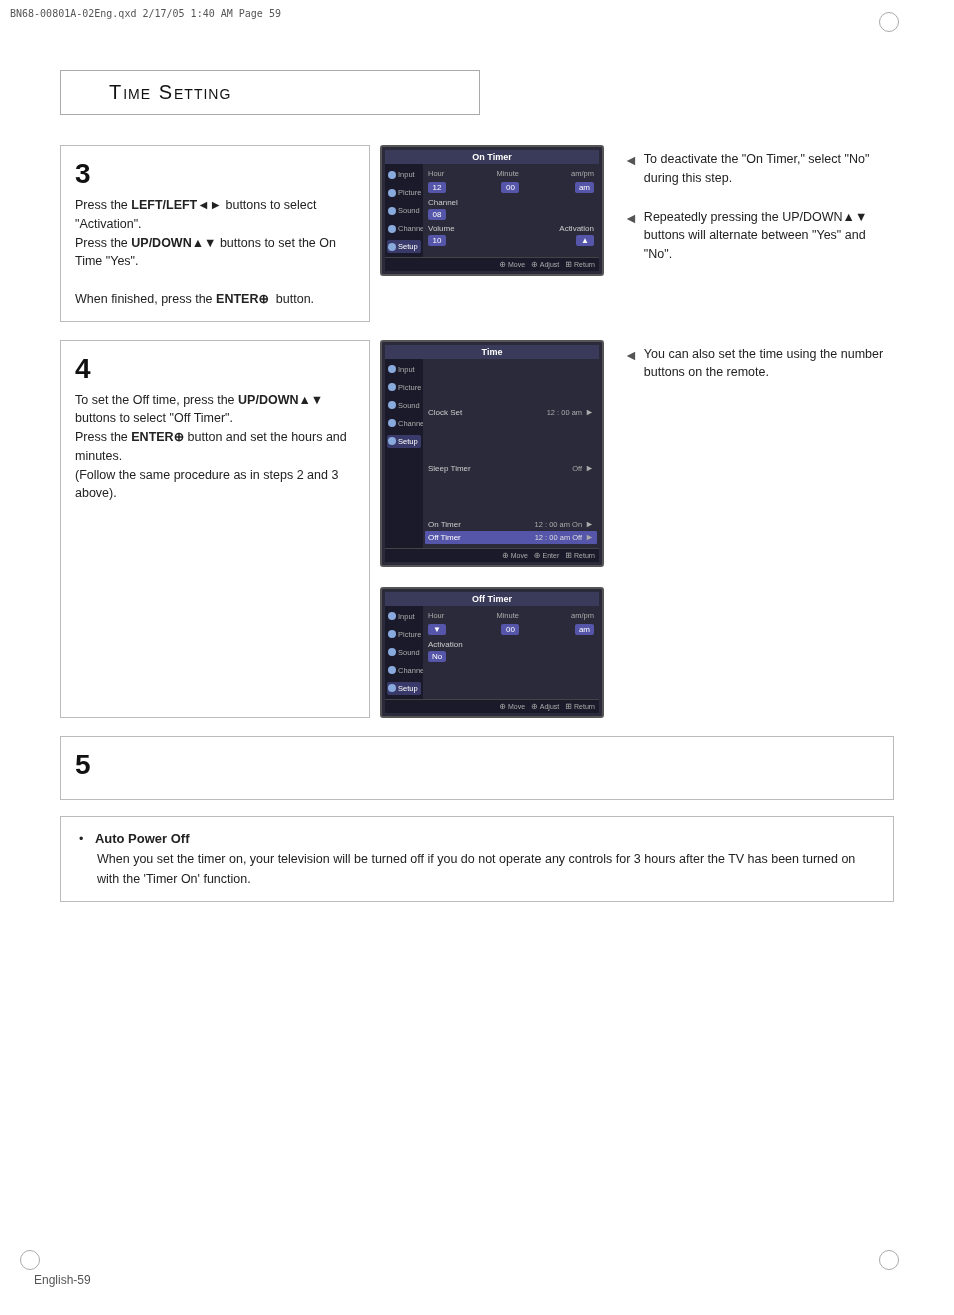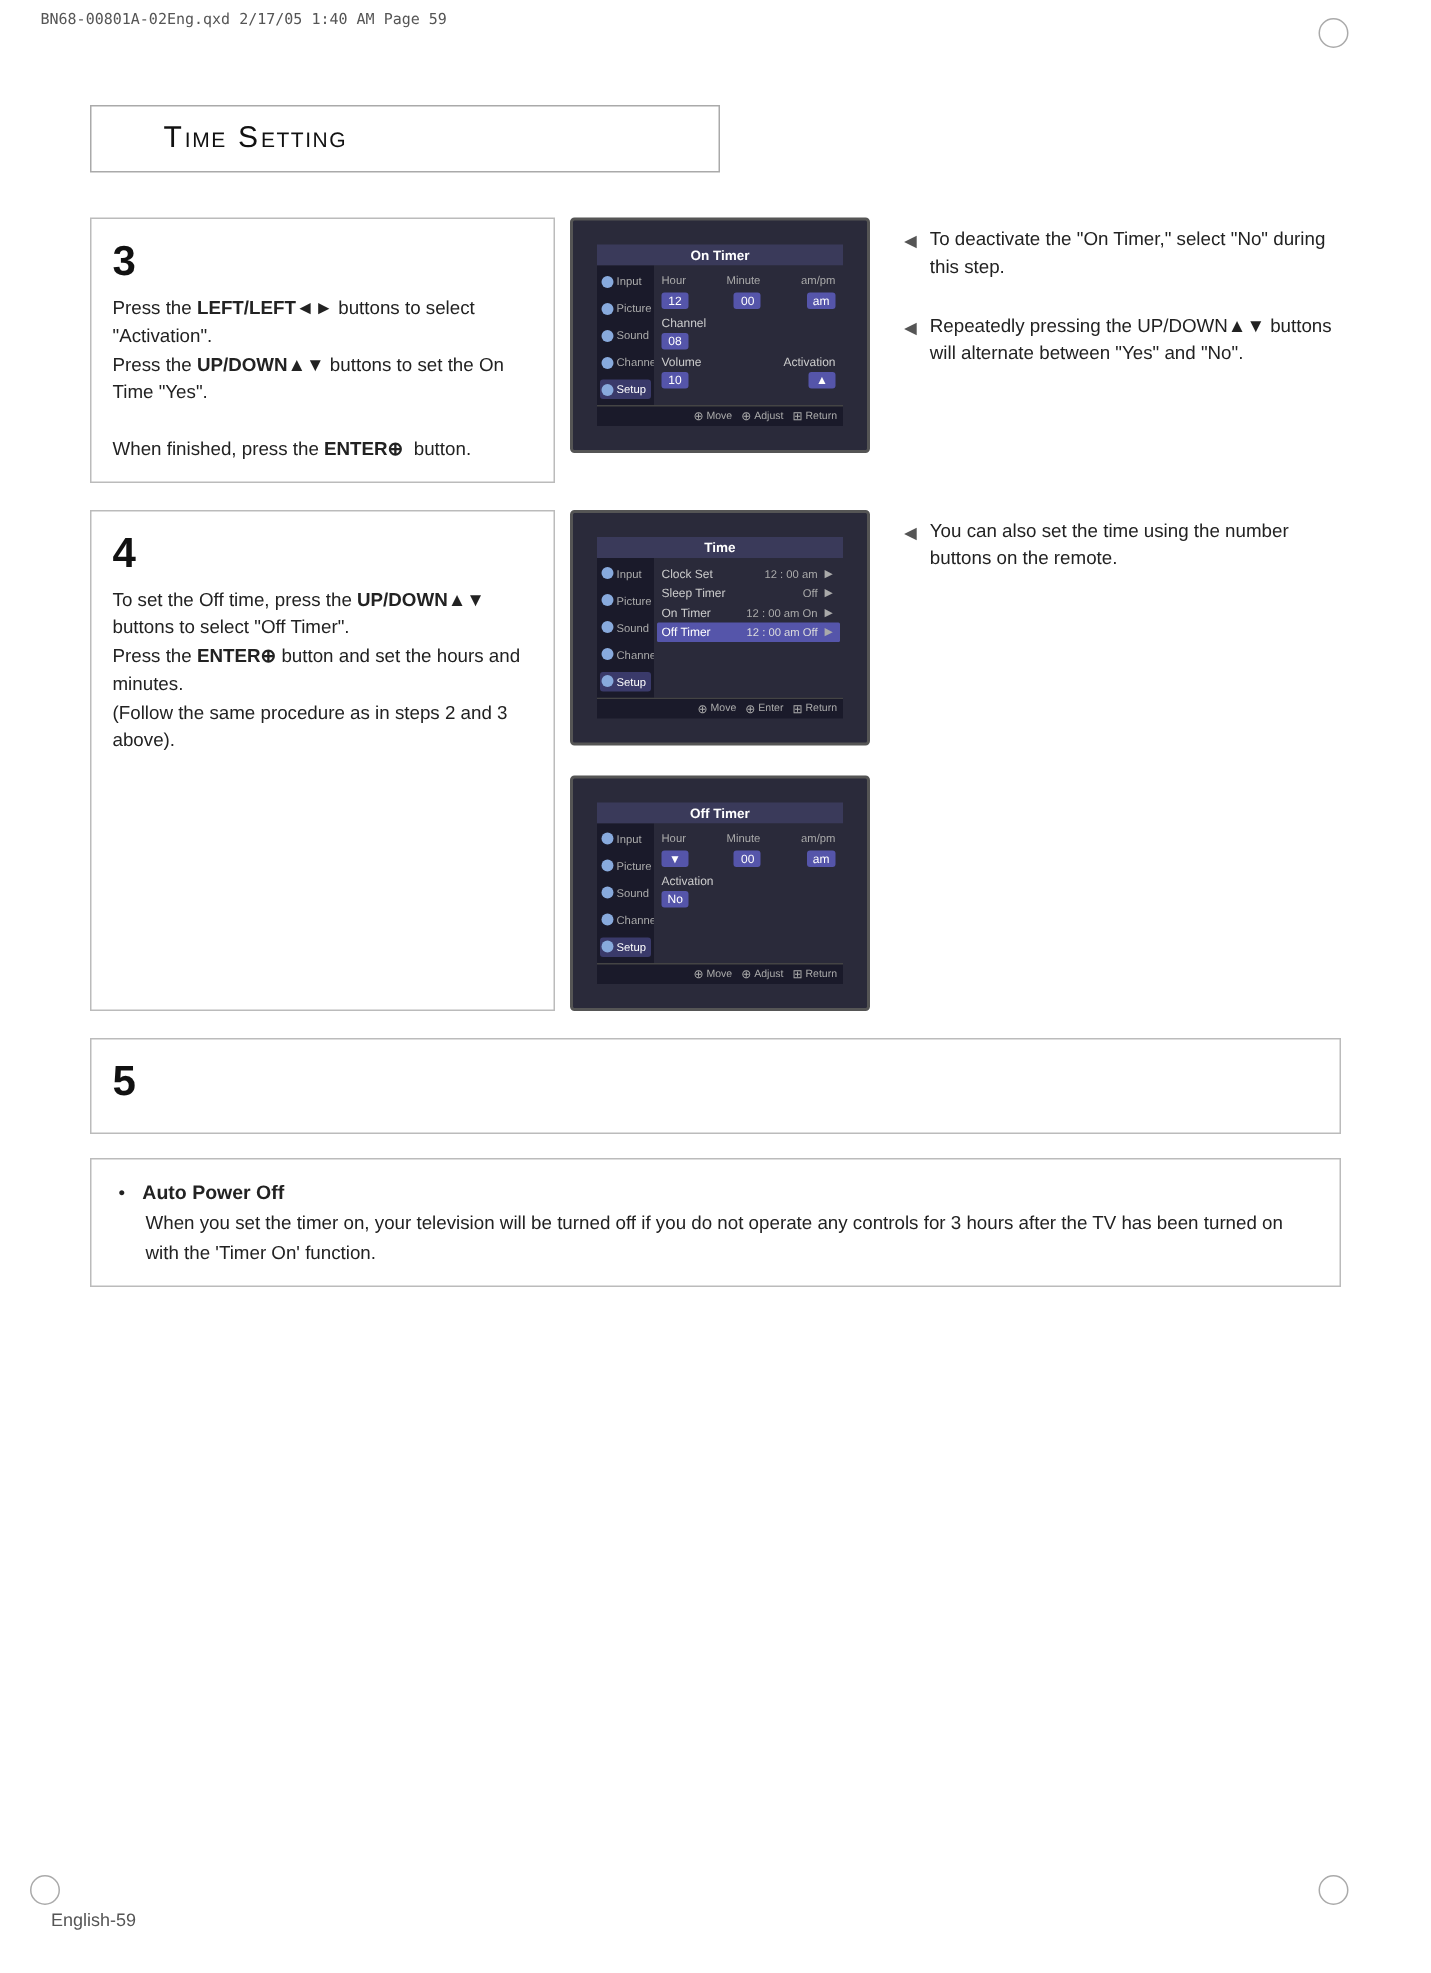--- a/index.html
+++ b/index.html
@@ -14,21 +14,20 @@
     }
 
     
     .print-header {
       position: absolute;
       top: 8px;
       left: 10px;
       font-size: 10px;
       color: #555;
       font-family: monospace;
-      margin-left: 17px;
     }
 
     
     .reg-mark {
       position: absolute;
       width: 20px;
       height: 20px;
       border: 1px solid #aaa;
       border-radius: 50%;
     }
@@ -99,25 +98,25 @@
 
     
     .tv-screens {
       margin-left: 10px;
       display: flex;
       flex-direction: column;
       gap: 8px;
     }
 
     .tv-screen {
-      width: 200px;
+      width: 224px;
       background: #2a2a3a;
       border: 2px solid #555;
       border-radius: 3px;
-      padding: 16px;
+      padding: 3px;
       font-size: 9px;
       color: #ddd;
       overflow: hidden;
     }
 
     .tv-title-bar {
       background: #3a3a5a;
       color: #fff;
       text-align: center;
       padding: 2px 4px;
@@ -296,20 +295,21 @@
       color: #555;
       padding-left: 21px;
     }
     .tv-time-row {
       display: flex;
       justify-content: space-between;
       align-items: center;
       padding: 1.5px 0;
       font-size: 8px;
       color: #ccc;
+      margin-top: 43px;
     }
     .tv-time-row.highlighted {
       background: #5555aa;
       color: #fff;
       padding: 1.5px 3px;
       margin: 0 -3px;
       border-radius: 1px;
     }
     .tv-time-row .row-label {
       flex: 1;

